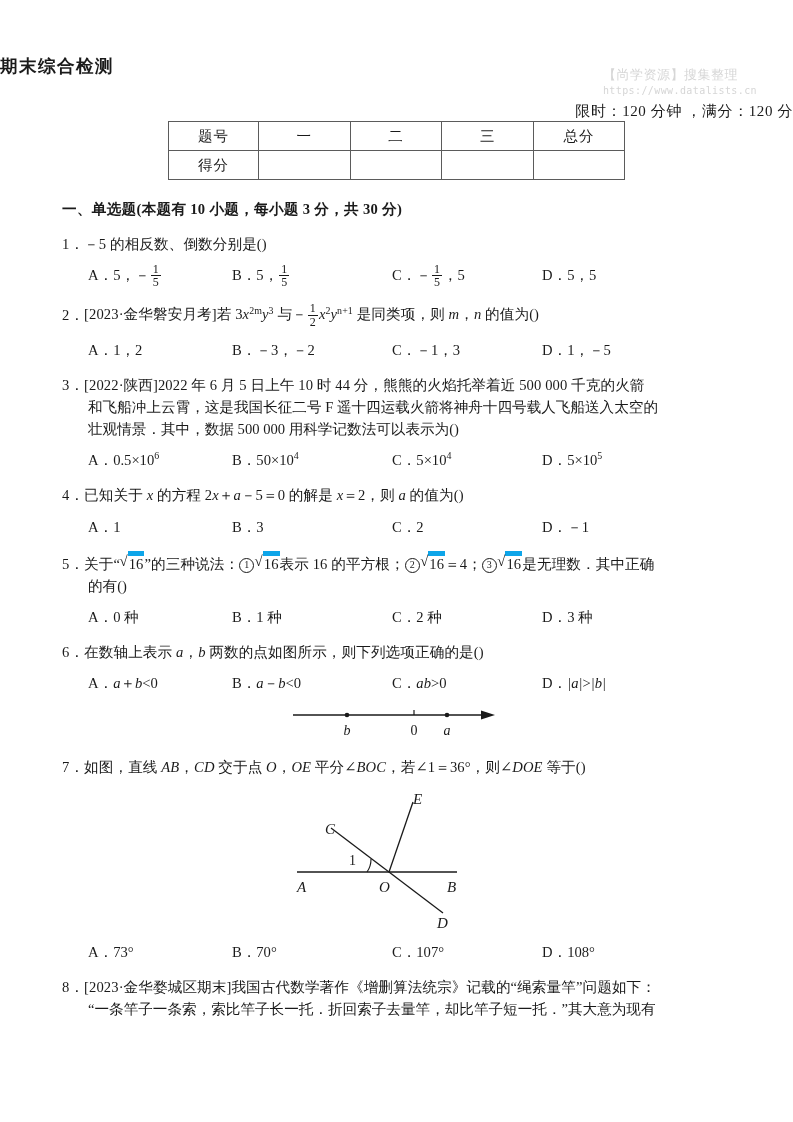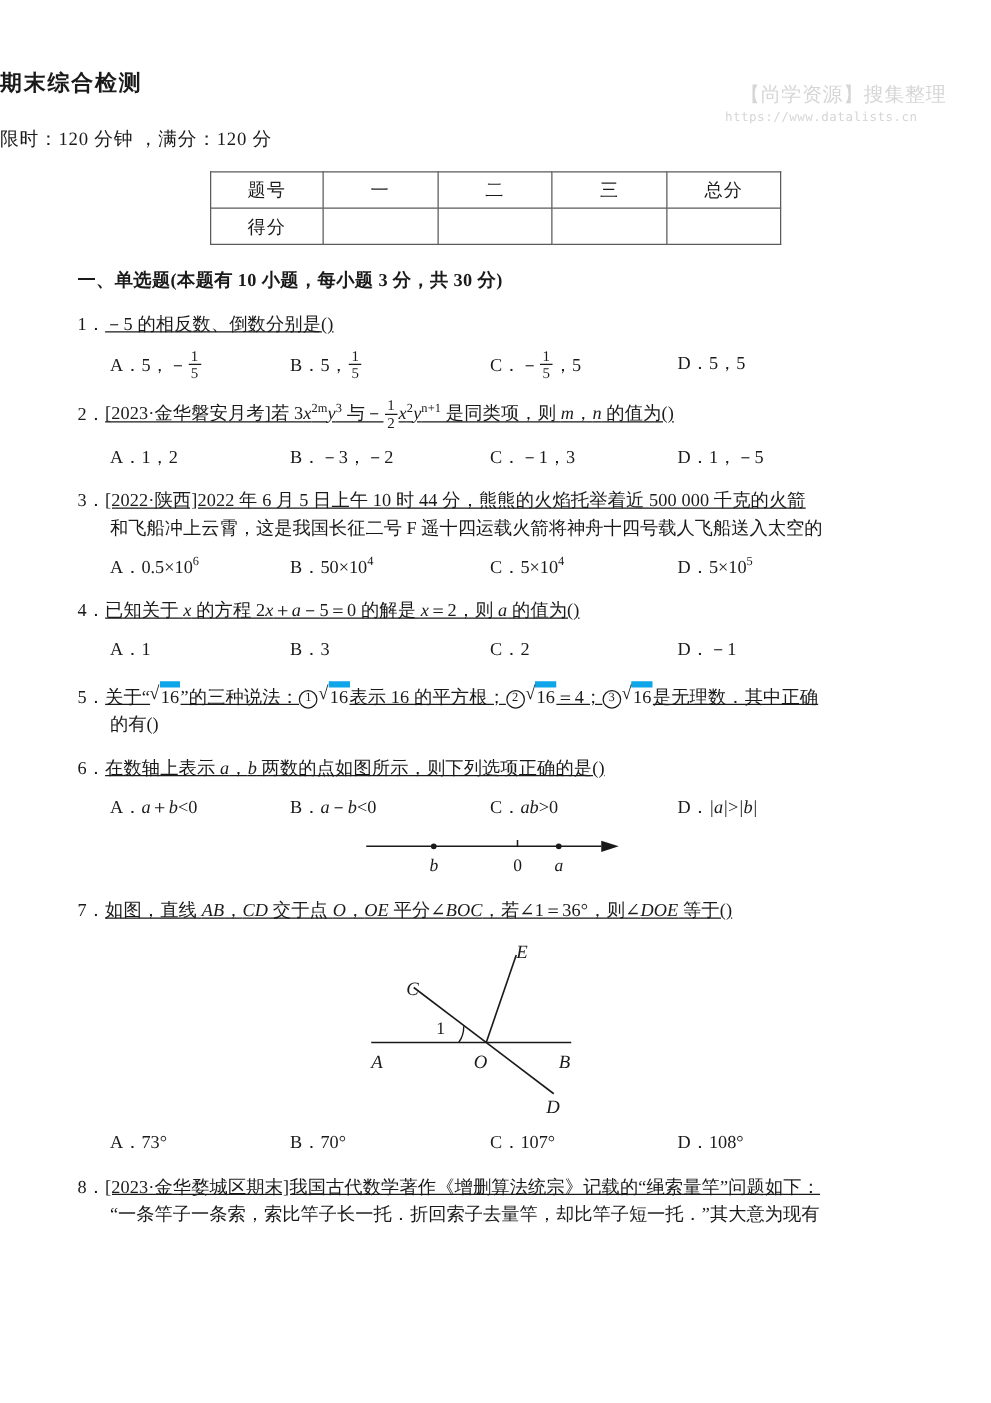--- a/index.html
+++ b/index.html
@@ -26,48 +26,47 @@
     position: absolute;
     top: 12px;
     right: 36px;
     text-align: left;
     color: #d6d6d6;
     line-height: 1.35;
     user-select: none;
   }
   .watermark .wm-line1 {
     font-family: "Liberation Sans", "DejaVu Sans", sans-serif;
-    font-size: 16px;
+    font-size: 13px;
     letter-spacing: 0.5px;
-    margin-left: 12px;
   }
   .watermark .wm-line2 {
     font-family: "DejaVu Sans Mono", "Liberation Mono", monospace;
     font-size: 10px;
     letter-spacing: 0.4px;
   }
   
   .doc-title {
     text-align: left;
     font-size: 17.5px;
     font-weight: bold;
     letter-spacing: 1.5px;
     margin-top: 54px;
   }
   .exam-meta {
-    text-align: left;
+    text-align: right;
     font-size: 15px;
     margin-top: 24px;
     letter-spacing: 0.6px;
   }
   
   .score-table-wrap {
     display: flex;
     justify-content: center;
-    margin-top: 16px;
+    margin-top: 0;
   }
   table.score-table {
     border-collapse: collapse;
     width: 457px;
   }
   table.score-table td {
     border: 1px solid #5b5b5b;
     height: 26px;
     text-align: center;
     vertical-align: middle;
@@ -88,21 +87,20 @@
     letter-spacing: 0.3px;
     font-weight: bold;
   }
   .q {
     margin-top: 13px;
   }
   .q-stem {
     display: block;
     text-indent: 0;
     letter-spacing: 0.1px;
-    text-decoration: underline;
   }
   .q-stem .qnum {
     display: inline-block;
     min-width: 20px;
   }
   .q-stem-cont {
     display: block;
     padding-left: 26px;
   }
   .opts {
@@ -252,20 +250,23 @@
         <span class="opt w3">C．－1，3</span>
         <span class="opt w4">D．1，－5</span>
       </div>
     </div>
 
     <div class="q">
       <div class="q-stem">
         <span class="qnum">3．</span><span>[2022·陕西]2022 年 6 月 5 日上午 10 时 44 分，熊熊的火焰托举着近 500 000 千克的火箭</span>
       </div>
       <div class="q-stem-cont">和飞船冲上云霄，这是我国长征二号 F 遥十四运载火箭将神舟十四号载人飞船送入太空的</div>
+      <div class="q-stem-cont">
+        <span>壮观情景．其中，数据 500 000 用科学记数法可以表示为(</span><span class="gap"></span><span>)</span>
+      </div>
       <div class="opts">
         <span class="opt w1"><span>A．</span><span>0.5×10</span><sup>6</sup></span>
         <span class="opt w2"><span>B．</span><span>50×10</span><sup>4</sup></span>
         <span class="opt w3"><span>C．</span><span>5×10</span><sup>4</sup></span>
         <span class="opt w4"><span>D．</span><span>5×10</span><sup>5</sup></span>
       </div>
     </div>
 
     <div class="q">
       <div class="q-stem">
@@ -278,20 +279,26 @@
         <span class="opt w4">D．－1</span>
       </div>
     </div>
 
     <div class="q">
       <div class="q-stem">
         <span class="qnum">5．</span><span>关于“</span><span class="rad"><span class="radicand">16</span></span><span>”的三种说法：</span><span class="circnum">1</span><span class="rad"><span class="radicand">16</span></span><span>表示 16 的平方根；</span><span class="circnum">2</span><span class="rad"><span class="radicand">16</span></span><span>＝4；</span><span class="circnum">3</span><span class="rad"><span class="radicand">16</span></span><span>是无理数．其中正确</span>
       </div>
       <div class="q-stem-cont">
         <span>的有(</span><span class="gap"></span><span>)</span>
+      </div>
+      <div class="opts">
+        <span class="opt w1">A．0 种</span>
+        <span class="opt w2">B．1 种</span>
+        <span class="opt w3">C．2 种</span>
+        <span class="opt w4">D．3 种</span>
       </div>
     </div>
 
     <div class="q">
       <div class="q-stem">
         <span class="qnum">6．</span><span>在数轴上表示 </span><i>a</i><span>，</span><i>b</i><span> 两数的点如图所示，则下列选项正确的是(</span><span class="gap"></span><span>)</span>
       </div>
       <div class="opts">
         <span class="opt w1"><span>A．</span><i>a</i><span>＋</span><i>b</i><span>&lt;0</span></span>
         <span class="opt w2"><span>B．</span><i>a</i><span>－</span><i>b</i><span>&lt;0</span></span>

